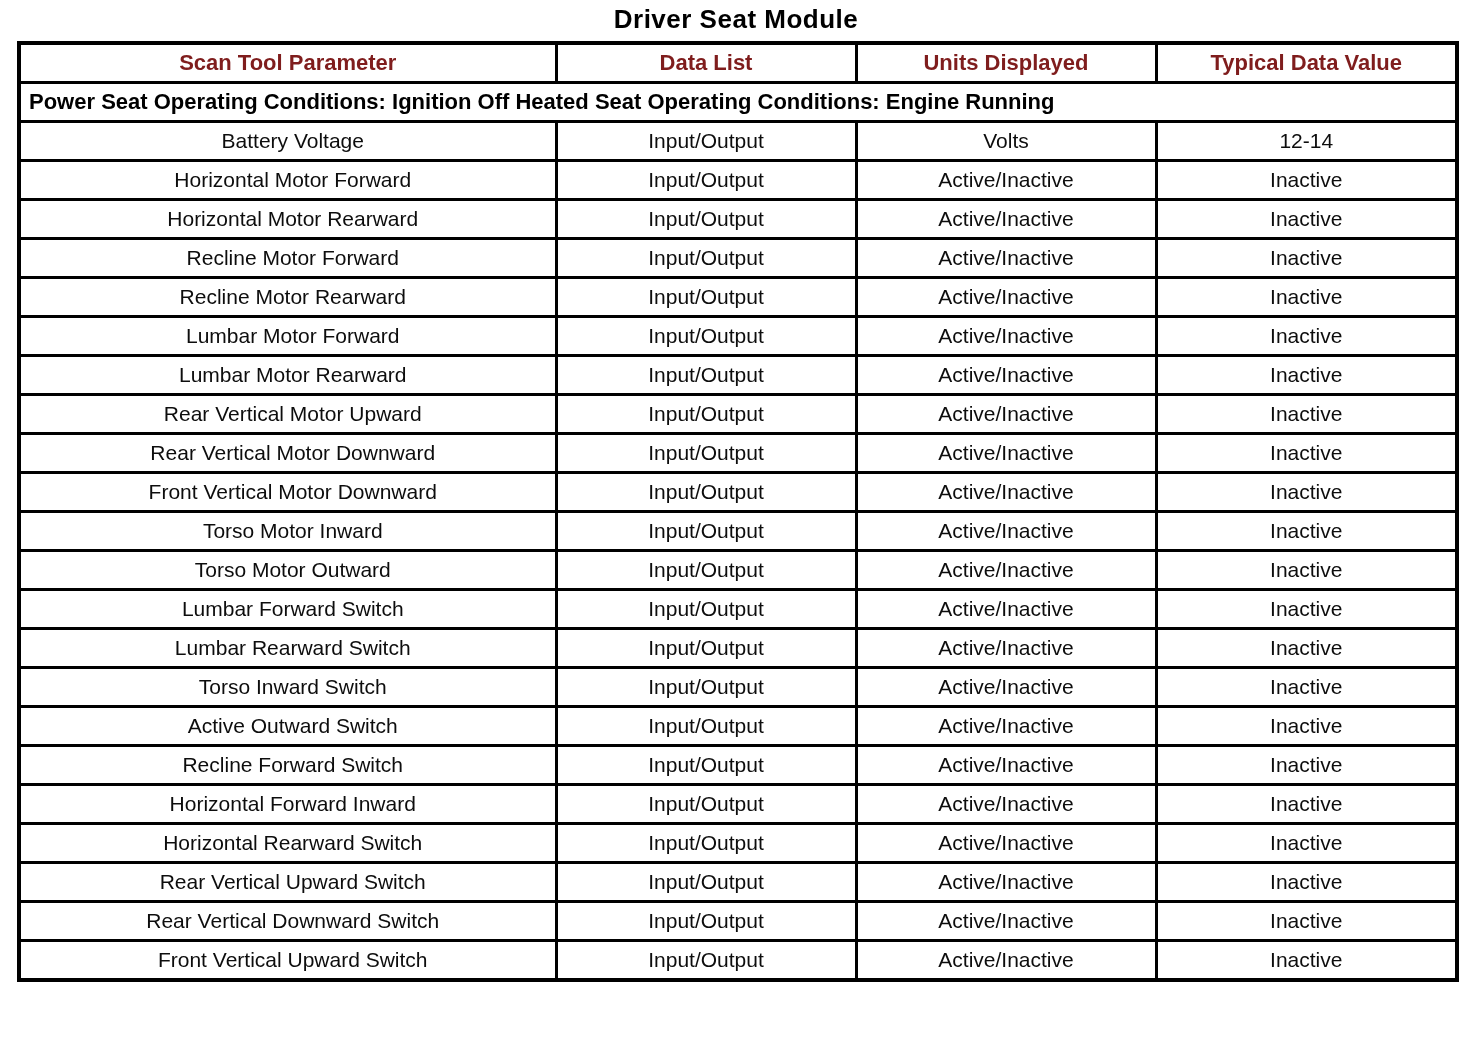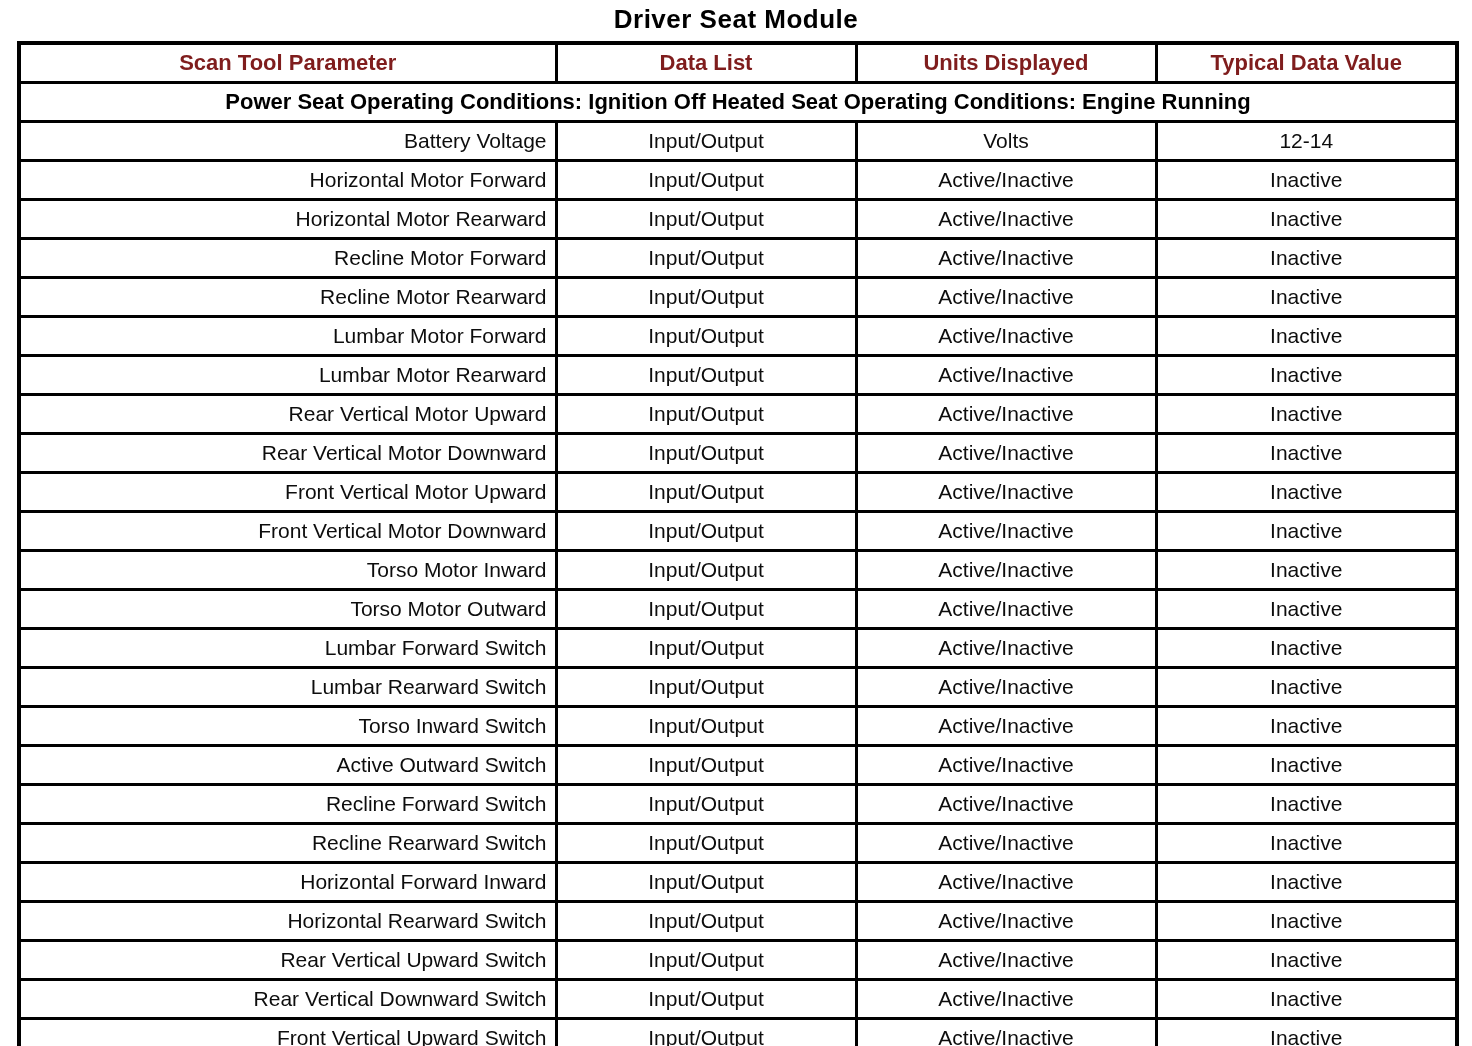--- a/index.html
+++ b/index.html
@@ -46,27 +46,27 @@
     white-space: nowrap;
     overflow: hidden;
     color: #0d0d0d;
   }
   th {
     font-weight: bold;
     font-size: 22px;
     color: #7f1d1d;
   }
   td.left {
-    text-align: right;
+    text-align: center;
     padding-left: 18px;
   }
   tr.condition-row td {
     font-weight: bold;
     font-size: 22px;
-    text-align: center;
+    text-align: left;
     color: #000000;
   }
   col.c-param { width: 537px; }
   col.c-datalist { width: 300px; }
   col.c-units { width: 300px; }
   col.c-value { width: 301px; }
 </style>
 </head>
 <body>
 
@@ -141,26 +141,20 @@
           <td>Active/Inactive</td>
           <td>Inactive</td>
         </tr>
         <tr>
           <td class="left">Rear Vertical Motor Downward</td>
           <td>Input/Output</td>
           <td>Active/Inactive</td>
           <td>Inactive</td>
         </tr>
         <tr>
-          <td class="left">Front Vertical Motor Upward</td>
-          <td>Input/Output</td>
-          <td>Active/Inactive</td>
-          <td>Inactive</td>
-        </tr>
-        <tr>
           <td class="left">Front Vertical Motor Downward</td>
           <td>Input/Output</td>
           <td>Active/Inactive</td>
           <td>Inactive</td>
         </tr>
         <tr>
           <td class="left">Torso Motor Inward</td>
           <td>Input/Output</td>
           <td>Active/Inactive</td>
           <td>Inactive</td>
@@ -190,26 +184,20 @@
           <td>Inactive</td>
         </tr>
         <tr>
           <td class="left">Active Outward Switch</td>
           <td>Input/Output</td>
           <td>Active/Inactive</td>
           <td>Inactive</td>
         </tr>
         <tr>
           <td class="left">Recline Forward Switch</td>
-          <td>Input/Output</td>
-          <td>Active/Inactive</td>
-          <td>Inactive</td>
-        </tr>
-        <tr>
-          <td class="left">Recline Rearward Switch</td>
           <td>Input/Output</td>
           <td>Active/Inactive</td>
           <td>Inactive</td>
         </tr>
         <tr>
           <td class="left">Horizontal Forward Inward</td>
           <td>Input/Output</td>
           <td>Active/Inactive</td>
           <td>Inactive</td>
         </tr>

